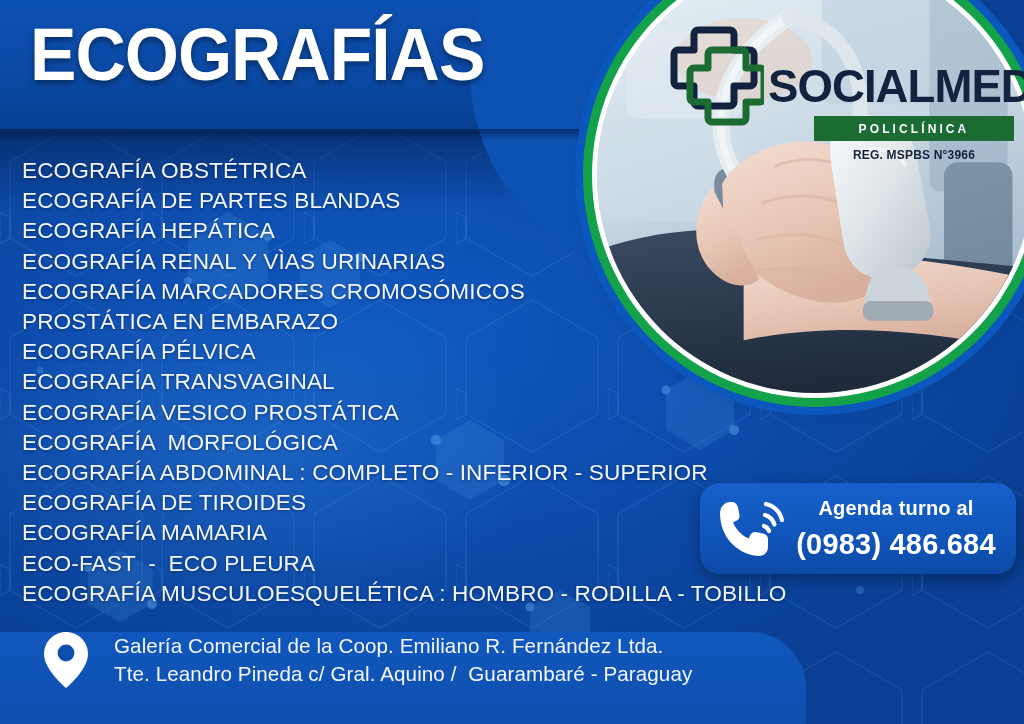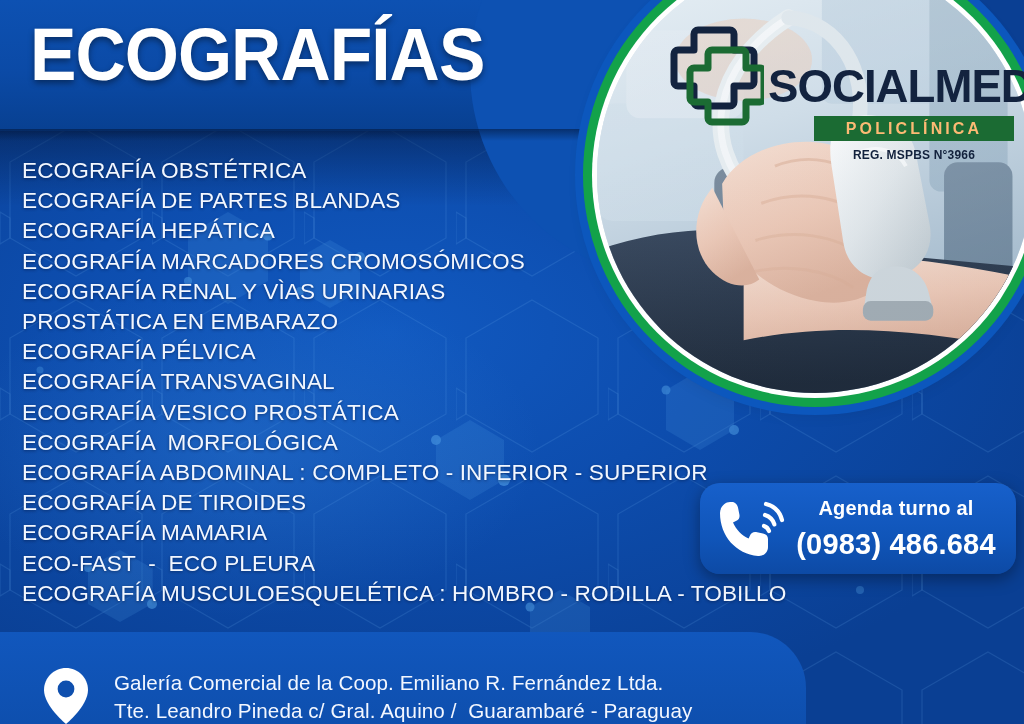--- a/index.html
+++ b/index.html
@@ -94,21 +94,21 @@
     letter-spacing:-1px; white-space:nowrap;
     transform:scaleX(.97); transform-origin:left center;
   }
   .logo-bar{
     position:absolute; left:146px; top:92px;
     width:200px; height:25px;
     background:#1b6b33;
     display:flex; align-items:center; justify-content:center;
   }
   .logo-bar span{
-    color:#fdba74; font-size:16px; font-weight:bold;
+    color:#ffffff; font-size:12px; font-weight:bold;
     letter-spacing:3.1px;
   }
   .logo-reg{
     position:absolute; left:146px; top:124px;
     width:200px; text-align:center;
     font-size:12px; font-weight:bold; color:#12213c;
     letter-spacing:.2px; white-space:nowrap;
   }
 
   
@@ -144,21 +144,21 @@
   .phone-line2{
     font-size:29px; font-weight:bold; color:#ffffff; letter-spacing:.2px; margin-top:8px;
   }
 
   
   .footer-panel{
     position:absolute; left:0; top:632px;
     width:806px; height:92px;
     background:linear-gradient(180deg,#1157bd 0%, #0e4fae 100%);
     border-top-right-radius:56px;
-    display:flex; align-items:flex-end;
+    display:flex; align-items:flex-start;
     z-index:7;
   }
   .pin-icon{ width:44px; height:56px; margin-left:44px; flex:0 0 auto; }
   .footer-text{ margin-left:26px; }
   .footer-line{
     font-size:20.6px; line-height:27.5px; color:#f3f7ff;
     white-space:pre; letter-spacing:.1px;
   }
 </style>
 </head>
@@ -295,22 +295,22 @@
     <div class="logo-bar">
       <span>POLICLÍNICA</span>
     </div>
     <div class="logo-reg">REG. MSPBS N°3966</div>
   </div>
 
   <div class="service-list">
     <div class="service-item">ECOGRAFÍA OBSTÉTRICA</div>
     <div class="service-item">ECOGRAFÍA DE PARTES BLANDAS</div>
     <div class="service-item">ECOGRAFÍA HEPÁTICA</div>
+    <div class="service-item">ECOGRAFÍA RENAL Y VÌAS URINARIAS</div>
     <div class="service-item">ECOGRAFÍA MARCADORES CROMOSÓMICOS</div>
-    <div class="service-item">ECOGRAFÍA RENAL Y VÌAS URINARIAS</div>
     <div class="service-item">PROSTÁTICA EN EMBARAZO</div>
     <div class="service-item">ECOGRAFÍA PÉLVICA</div>
     <div class="service-item">ECOGRAFÍA TRANSVAGINAL</div>
     <div class="service-item">ECOGRAFÍA VESICO PROSTÁTICA</div>
     <div class="service-item">ECOGRAFÍA  MORFOLÓGICA</div>
     <div class="service-item">ECOGRAFÍA ABDOMINAL : COMPLETO - INFERIOR - SUPERIOR</div>
     <div class="service-item">ECOGRAFÍA DE TIROIDES</div>
     <div class="service-item">ECOGRAFÍA MAMARIA</div>
     <div class="service-item">ECO-FAST  -  ECO PLEURA</div>
     <div class="service-item">ECOGRAFÍA MUSCULOESQUELÉTICA : HOMBRO - RODILLA - TOBILLO</div>

